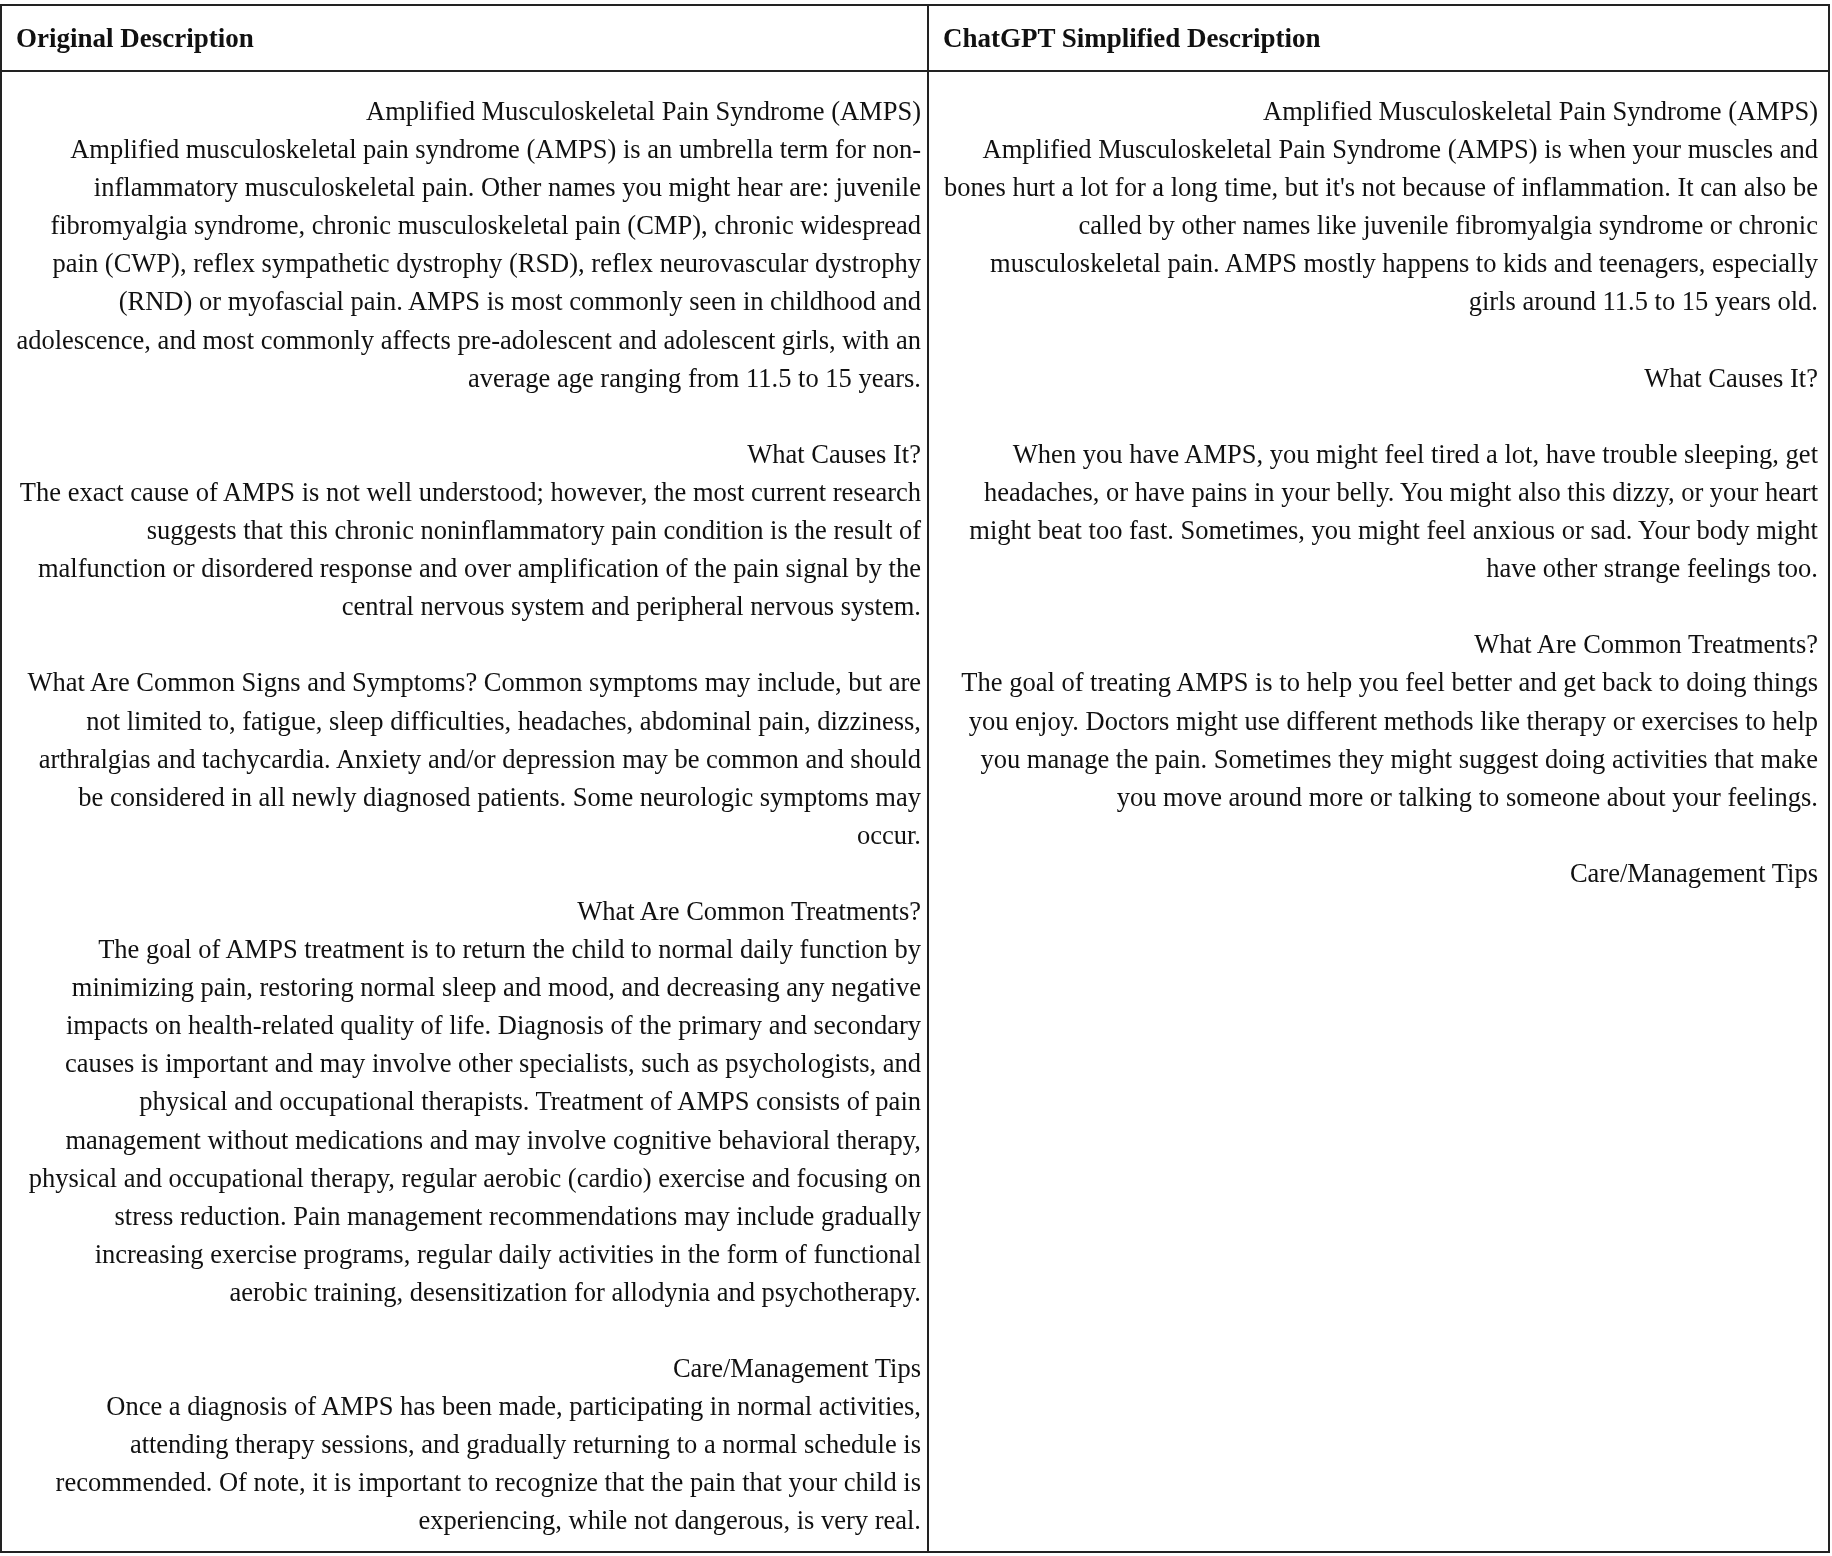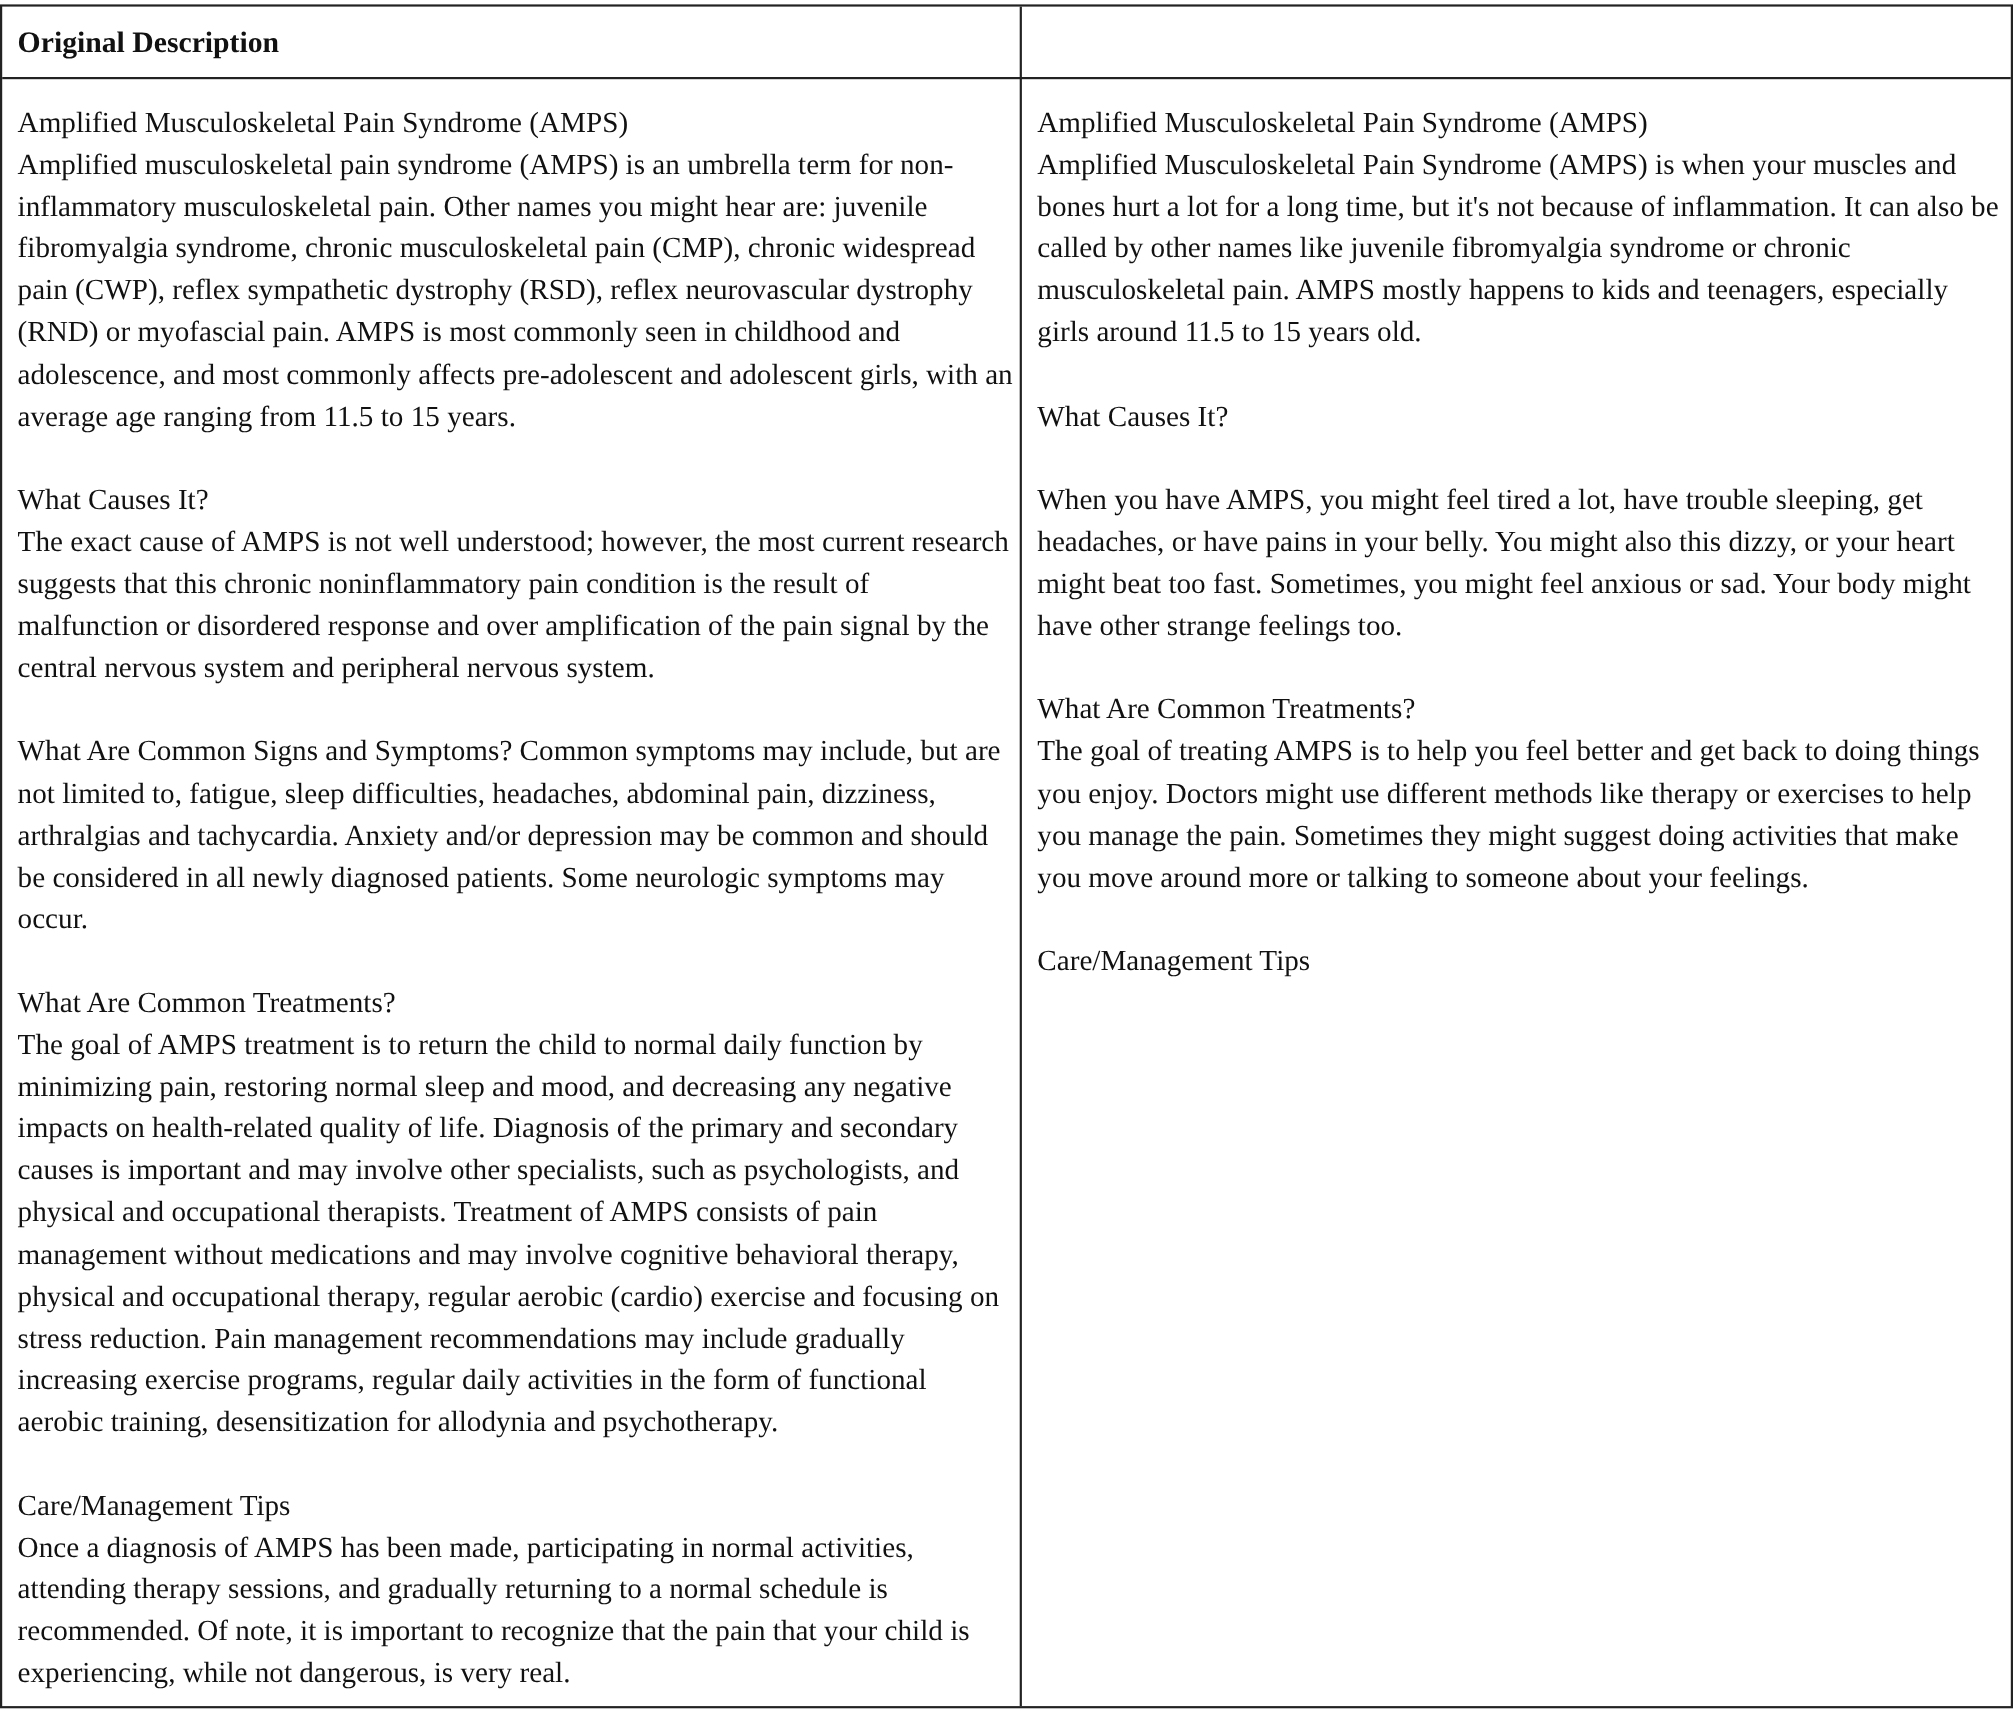--- a/index.html
+++ b/index.html
@@ -26,28 +26,29 @@
   }
   .hcell.left { left: 14px; }
   .hcell.right { left: 941px; }
   .cell {
     position: absolute; top: 86px;
     font-size: 26.5px; line-height: 38.1px;
   }
   .cell.left { left: 14px; width: 905px; }
   .cell.right { left: 941px; width: 875px; }
   .section { margin: 0 0 38.1px 0; }
-  .section .title, .section .body { display: block; }
+  .section .title, .section .body { display: block; text-align: right; }
 </style>
 </head>
 <body>
 
 <div class="table">
   <div class="header-row">
     <div class="hcell left">Original Description</div>
+    <div class="hcell right">ChatGPT Simplified Description</div>
   </div>
   <div class="divider"></div>
 
   <div class="cell left">
     <div class="section">
       <span class="title">Amplified Musculoskeletal Pain Syndrome (AMPS)</span>
       <span class="body">Amplified musculoskeletal pain syndrome (AMPS) is an umbrella term for non-inflammatory musculoskeletal pain. Other names you might hear are: juvenile fibromyalgia syndrome, chronic musculoskeletal pain (CMP), chronic widespread pain (CWP), reflex sympathetic dystrophy (RSD), reflex neurovascular dystrophy (RND) or myofascial pain. AMPS is most commonly seen in childhood and adolescence, and most commonly affects pre-adolescent and adolescent girls, with an average age ranging from 11.5 to 15 years.</span>
     </div>
     <div class="section">
       <span class="title">What Causes It?</span>

